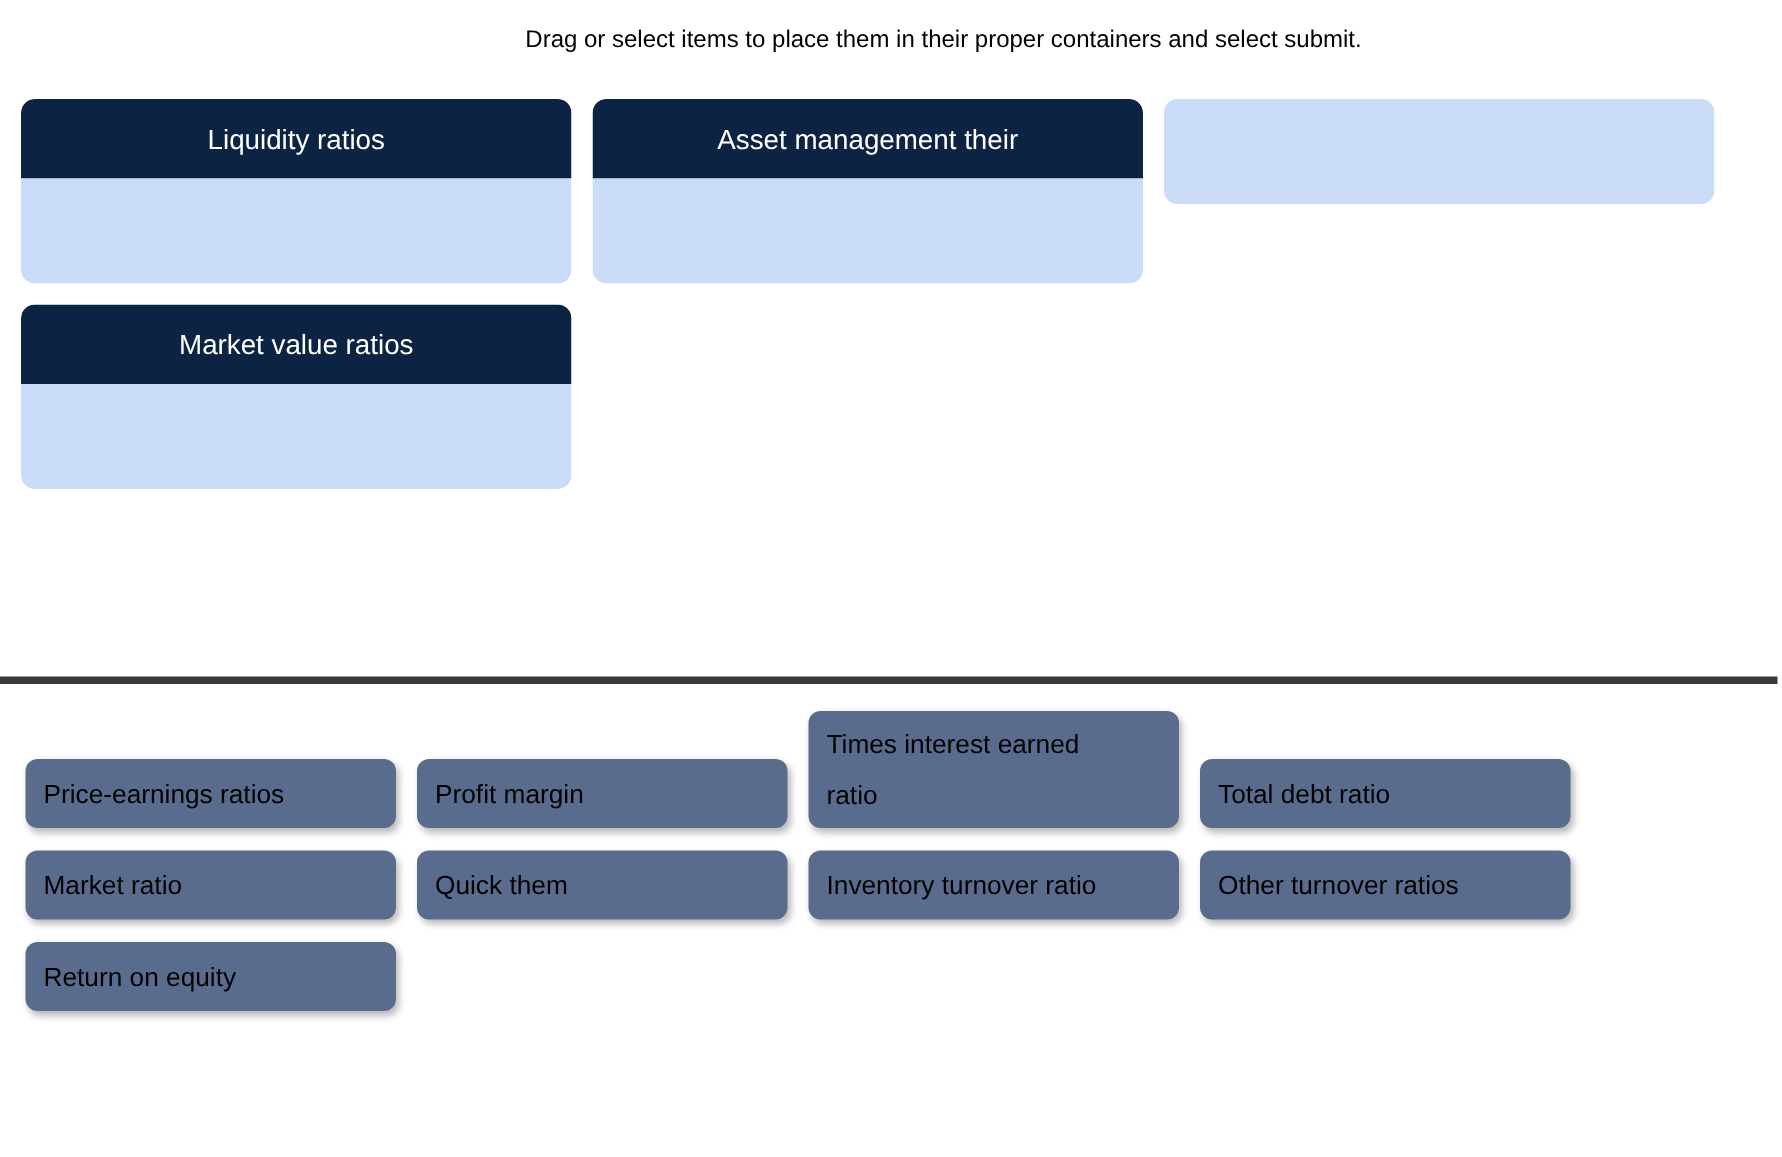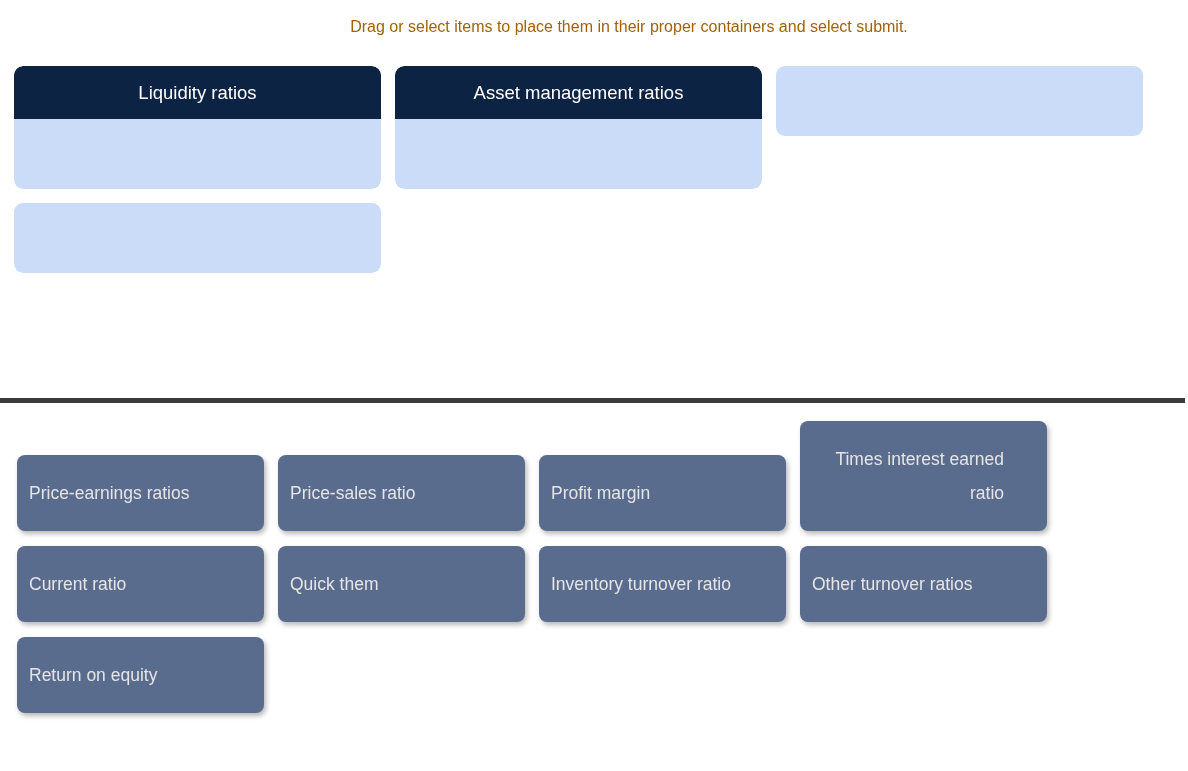--- a/index.html
+++ b/index.html
@@ -9,21 +9,21 @@
     font-family: "Liberation Sans", sans-serif;
     overflow: hidden;
     position: relative;
   }
   .instruction {
     width: 100%;
     padding: 16px 0 0 70px;
     text-align: center;
     font-size: 16px;
     line-height: 22px;
-    color: #a16207;
+    color: #000000;
   }
   .containers {
     display: grid;
     grid-template-columns: repeat(3, 367px);
     column-gap: 18px;
     row-gap: 21px;
     margin: 28px 0 0 14px;
     gap: 14px;
   }
   .container-card {
@@ -54,88 +54,88 @@
   .chips {
     display: grid;
     grid-template-columns: repeat(4, 247px);
     column-gap: 14px;
     row-gap: 15px;
     align-items: end;
     margin: 18px 0 0 17px;
   }
   .chip {
     background: #5a6c8e;
-    color: #e5e5e5;
+    color: #000000;
     border-radius: 8px;
-    padding: 21px 12px;
+    padding: 5px 12px;
     font-size: 17.5px;
     line-height: 34px;
     min-height: 46px;
     display: flex;
     align-items: center;
     box-shadow: 2px 3px 5px rgba(0,0,0,0.28);
     cursor: pointer;
-    text-align: right;
   }
   .chip .chip-label { display: block; }
   .chip.two-line .chip-label { max-width: 192px; }
 </style>
 </head>
 <body>
 
 <div>
 
   <div class="instruction">Drag or select items to place them in their proper containers and select submit.</div>
 
   <div class="containers">
 
     <div class="container-card">
       <div class="container-header">Liquidity ratios</div>
       <div class="container-body"></div>
     </div>
 
 
     <div class="container-card">
-      <div class="container-header">Asset management ratios</div>
+      <div class="container-header">Asset management their</div>
       <div class="container-body"></div>
     </div>
 
     <div class="container-card">
       <div class="container-body"></div>
     </div>
 
     <div class="container-card">
+      <div class="container-header">Market value ratios</div>
       <div class="container-body"></div>
     </div>
 
   </div>
 
   <div class="divider"></div>
 
   <div class="chips">
 
     <div class="chip">
       <span class="chip-label">Price-earnings ratios</span>
     </div>
 
-    <div class="chip">
-      <span class="chip-label">Price-sales ratio</span>
-    </div>
 
     <div class="chip">
       <span class="chip-label">Profit margin</span>
     </div>
 
     <div class="chip two-line">
       <span class="chip-label">Times interest earned ratio</span>
     </div>
 
+    <div class="chip">
+      <span class="chip-label">Total debt ratio</span>
+    </div>
 
     <div class="chip">
-      <span class="chip-label">Current ratio</span>
+      <span class="chip-label">Market ratio</span>
     </div>
 
     <div class="chip">
       <span class="chip-label">Quick them</span>
     </div>
 
 
     <div class="chip two-line">
       <span class="chip-label">Inventory turnover ratio</span>
     </div>

